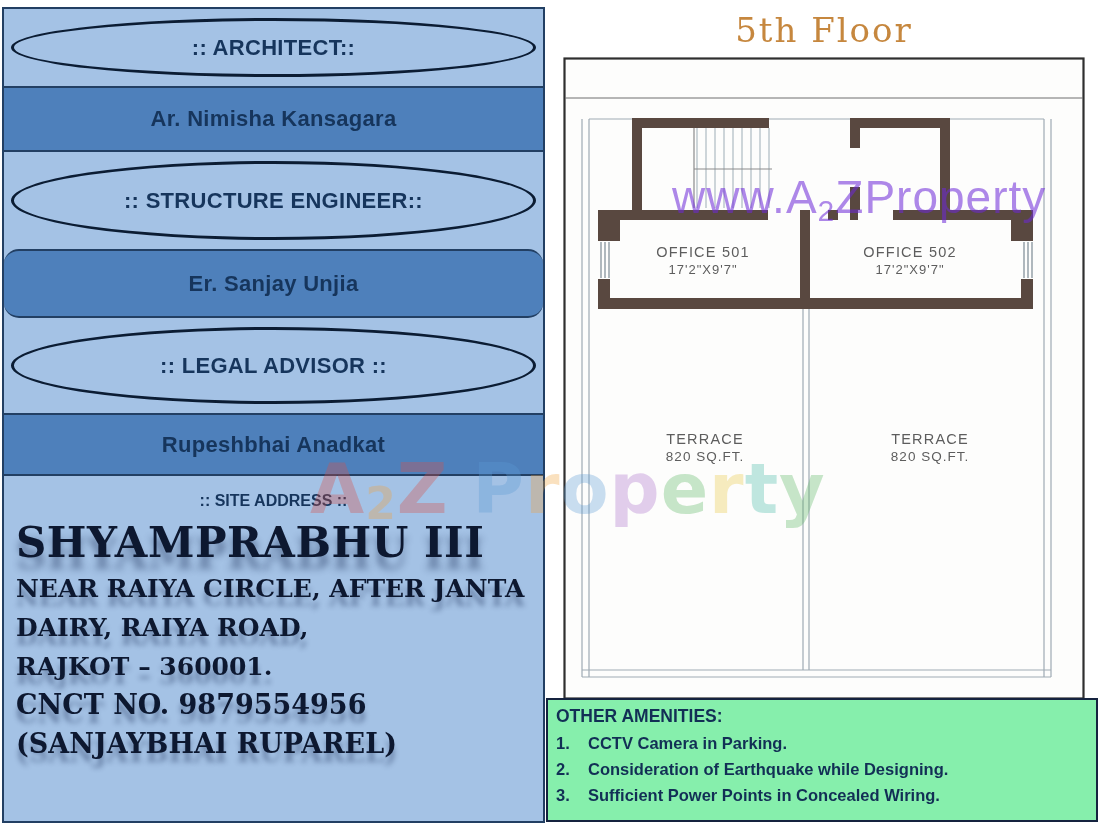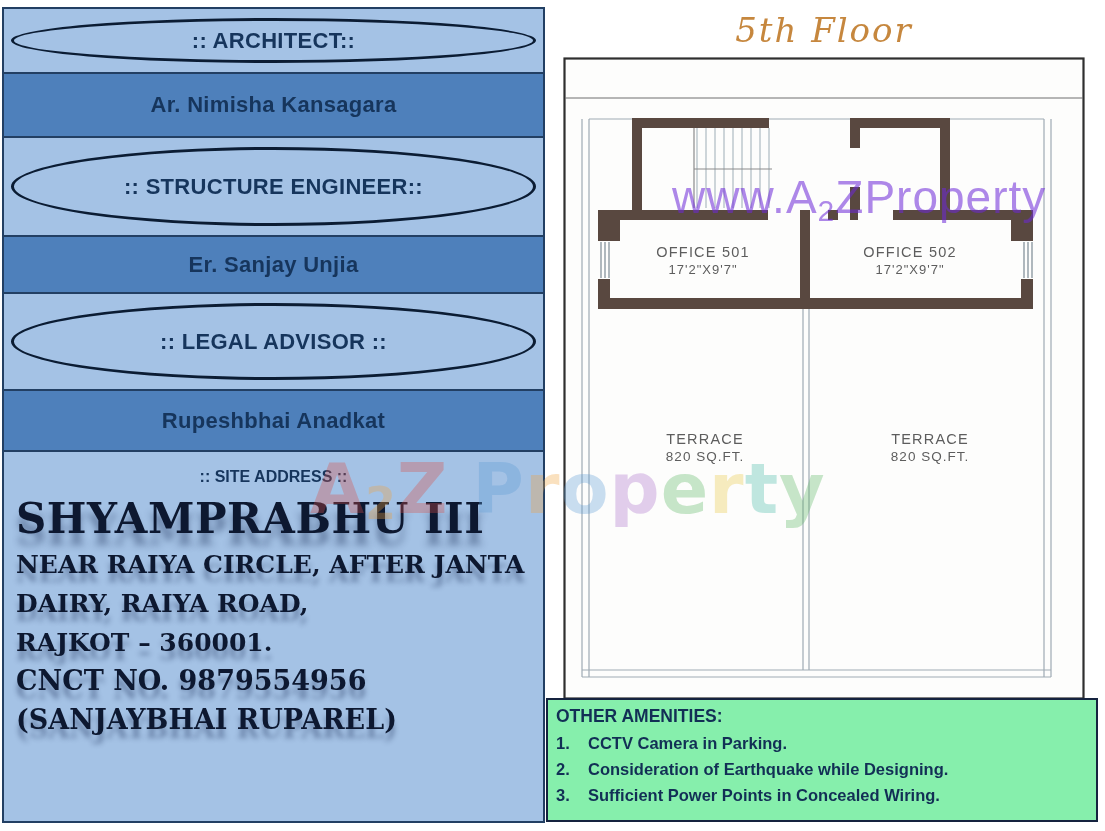--- a/index.html
+++ b/index.html
@@ -5,35 +5,35 @@
   html,body{margin:0;padding:0;background:#fff;}
   #stage{position:relative;width:1105px;height:831px;background:#ffffff;overflow:hidden;
          font-family:"Liberation Sans",sans-serif;}
 
   
   .panel{position:absolute;left:2px;top:7px;width:543px;height:816px;box-sizing:border-box;
          background:#a4c2e5;border:2px solid #223f63;display:flex;flex-direction:column;}
   .band{position:relative;display:flex;align-items:center;justify-content:center;box-sizing:border-box;}
   .band.light{background:#a4c2e5;}
   .band.dark{background:#4e80bb;border-top:2px solid #223f63;border-bottom:2px solid #223f63;}
-  .b1{height:63px;} .b2{height:66px;} .b3{height:97px;text-align:center;} .b4{height:59px;}
+  .b1{height:77px;} .b2{height:66px;} .b3{height:97px;text-align:center;} .b4{height:69px;border-radius:15px;}
   .b5{height:95px;} .b6{height:63px;} .b7{flex:1;display:block;}
   .ellipse{position:absolute;left:7px;right:7px;top:9px;bottom:9px;border:3px solid #0b1c33;border-radius:50%;}
   .hdr-text,.val-text{position:relative;color:#16355c;font-size:22px;font-weight:600;letter-spacing:.3px;}
 
   .site-head{margin-top:16px;text-align:center;color:#16355c;font-size:16px;font-weight:600;}
   .proj-name{margin:8px 0 0 12px;font-family:"DejaVu Serif",serif;font-weight:bold;font-size:42px;
              color:#0d1830;letter-spacing:.5px;text-shadow:0 12px 7px rgba(23,42,84,.42);}
   .addr{margin:4px 16px 0 12px;font-family:"DejaVu Serif",serif;font-weight:bold;font-size:25px;
         line-height:35px;color:#0d1830;text-shadow:0 9px 5px rgba(23,42,84,.38);}
   .addr.big{font-size:27px;line-height:37px;margin-top:2px;}
 
   
   .floor-title{position:absolute;left:563px;top:10px;width:522px;text-align:center;
-               font-family:"DejaVu Serif",serif;font-style:italic;font-size:34px;
+               font-family:"DejaVu Serif",serif;font-size:34px;
                color:#c6873e;letter-spacing:2px;}
   .plan-svg{position:absolute;left:563px;top:57px;}
   .plan-svg text{font-family:"Liberation Sans",sans-serif;}
 
   
   .amenities{position:absolute;left:546px;top:698px;width:552px;height:124px;box-sizing:border-box;
              background:#86efac;border:2px solid #15233f;padding:6px 8px;}
   .amen-title{font-size:17.5px;font-weight:bold;color:#122f55;}
   .amen-row{display:flex;margin-top:7px;font-size:16.5px;font-weight:bold;color:#122f55;}
   .amen-num{width:32px;flex:0 0 32px;}

